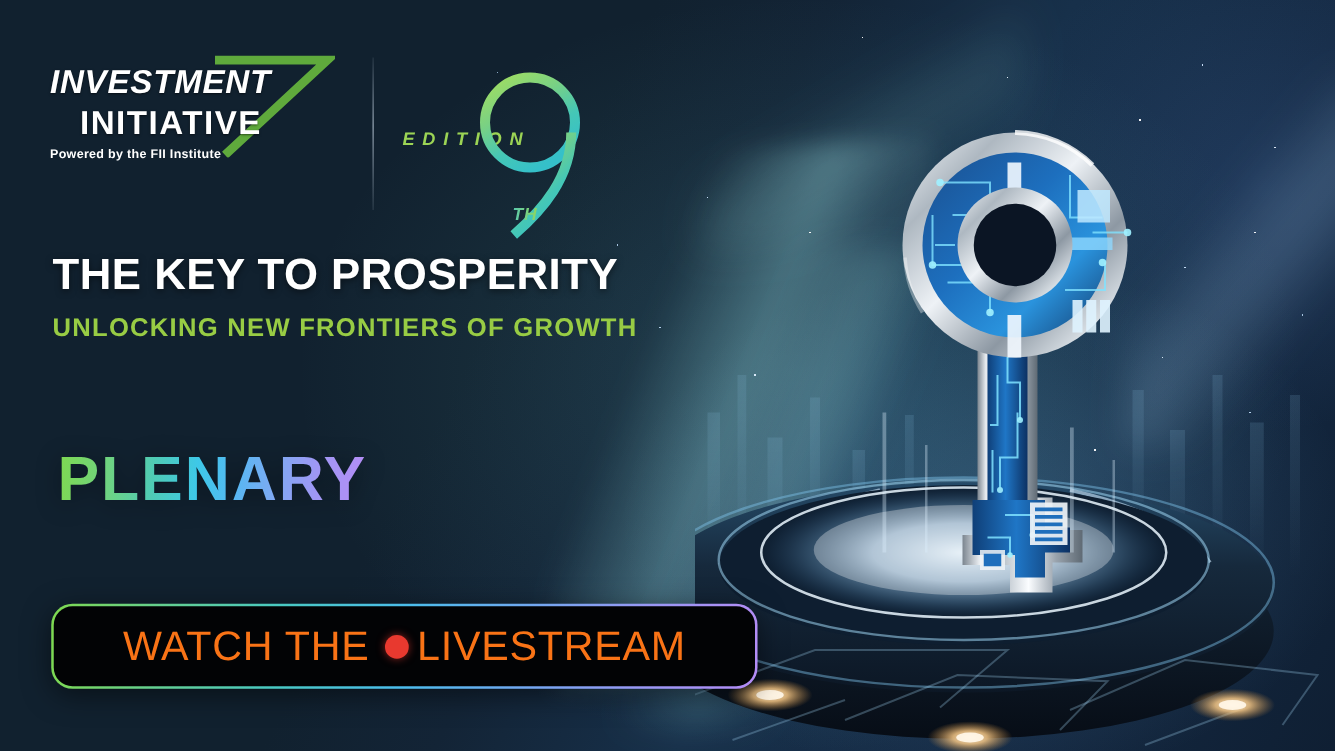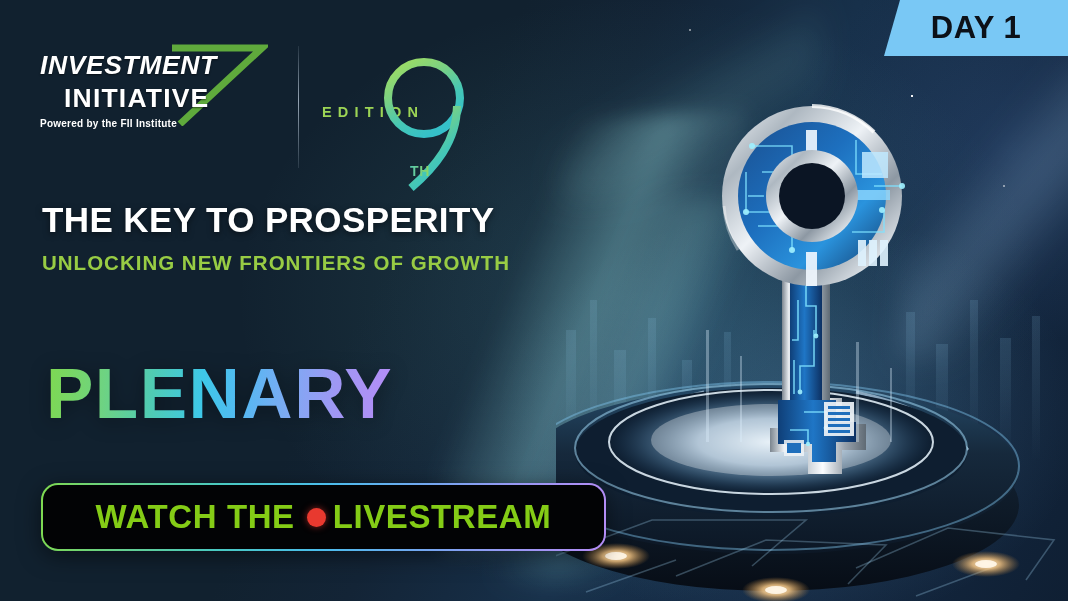--- a/index.html
+++ b/index.html
@@ -100,21 +100,21 @@
     pointer-events:none;
   }
   #logo-tag {
     margin-top:7px; color:#ffffff; font-size:10px; font-weight:bold;
     letter-spacing:0.25px; white-space:nowrap; position:relative; z-index:3;
   }
   #logo-divider {
     position:absolute; left:258px; top:0px; width:1px; height:122px;
     background:linear-gradient(to bottom, rgba(210,225,240,0.10), rgba(210,225,240,0.68) 45%, rgba(210,225,240,0.12));
   }
-  #edition-block { position:absolute; left:282px; top:4px; width:145px; height:150px; }
+  #edition-block { position:absolute; left:282px; top:4px; width:145px; height:150px;font-style:italic; }
   #edition-word {
     position:absolute; left:0px; top:54px; font-size:14.5px; font-weight:bold;
     letter-spacing:6.2px; color:#9cd455; white-space:nowrap;
   }
   #edition-nine { position:absolute; left:56px; top:0px; width:88px; height:150px; }
   #edition-th {
     position:absolute; left:88px; top:113px; font-size:14px; font-weight:bold;
     letter-spacing:0.6px;
     background:linear-gradient(90deg,#58c9b0,#8fd75e);
     -webkit-background-clip:text; background-clip:text; color:transparent;
@@ -128,21 +128,21 @@
   }
   #subheadline {
     position:absolute; left:42px; top:251px;
     font-size:20.5px; font-weight:bold; letter-spacing:1.0px; color:#98cc44;
     white-space:nowrap;
   }
 
   
   #plenary {
     position:absolute; left:46px; top:358px;
-    font-size:71px; font-weight:bold; letter-spacing:1.5px; line-height:1;
+    font-size:50px; font-weight:bold; letter-spacing:1.5px; line-height:1;
     white-space:nowrap;
     background:linear-gradient(95deg,
       #7fd94f 0%, #6ed382 17%, #4fcbb4 31%,
       #3ec8e8 45%, #55b8f2 57%, #7fa9f3 70%,
       #9f97f4 83%, #b68cf6 100%);
     -webkit-background-clip:text; background-clip:text; color:transparent;
     filter:drop-shadow(0 3px 10px rgba(0,0,0,0.35));
   }
 
   
@@ -151,21 +151,21 @@
     border-radius:17px; padding:2px;
     background:linear-gradient(96deg,#7fd94f 0%, #63cf92 16%, #49c9c2 32%,
       #4bbdec 50%, #6fa9f0 66%, #9a97f4 84%, #b48cf6 100%);
     box-shadow:0 5px 22px rgba(0,0,0,0.5);
   }
   #livestream-inner {
     width:100%; height:100%; border-radius:15px; background:#020305;
     display:flex; align-items:center; justify-content:center; gap:0;
   }
   #livestream-inner .lbl {
-    color:#84cc16; font-size:33px; font-weight:bold; letter-spacing:0.6px;
+    color:#f97316; font-size:33px; font-weight:normal; letter-spacing:0.6px;
     white-space:nowrap;
   }
   #live-dot {
     width:19px; height:19px; border-radius:50%; background:#e8392f;
     margin:0 7px 0 12px; flex:0 0 auto;
     box-shadow:0 0 7px rgba(232,57,47,0.6);
   }
 
   
   #key-visual { position:absolute; left:556px; top:0; width:512px; height:601px; }
@@ -368,23 +368,20 @@
     </g>
 
     <g opacity="0.35">
       <rect x="150" y="330" width="3" height="112" fill="#dff1ff"></rect>
       <rect x="184" y="356" width="2" height="86" fill="#dff1ff"></rect>
       <rect x="300" y="342" width="3" height="100" fill="#dff1ff"></rect>
       <rect x="334" y="368" width="2" height="74" fill="#dff1ff"></rect>
     </g>
   </svg>
 
-  <div id="day-badge">
-    <span class="txt">DAY 1</span>
-  </div>
 
   <div id="logo-block">
     <div id="logo-lockup">
       <svg id="logo-swoosh" viewBox="0 0 110 86">
         <path d="M14 8 L104 8 L22 84" fill="none" stroke="#5faa3c" stroke-width="7" stroke-linejoin="miter"></path>
       </svg>
       <div class="logo-line l2">INVESTMENT</div>
       <div class="logo-line l3">INITIATIVE</div>
       <div id="logo-tag">Powered by the FII Institute</div>
     </div>

